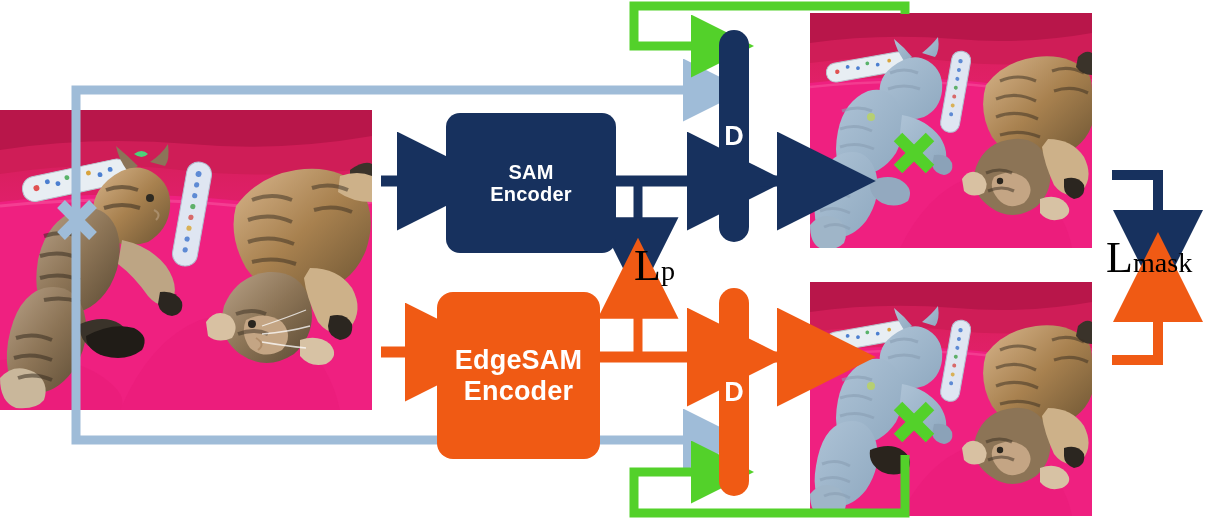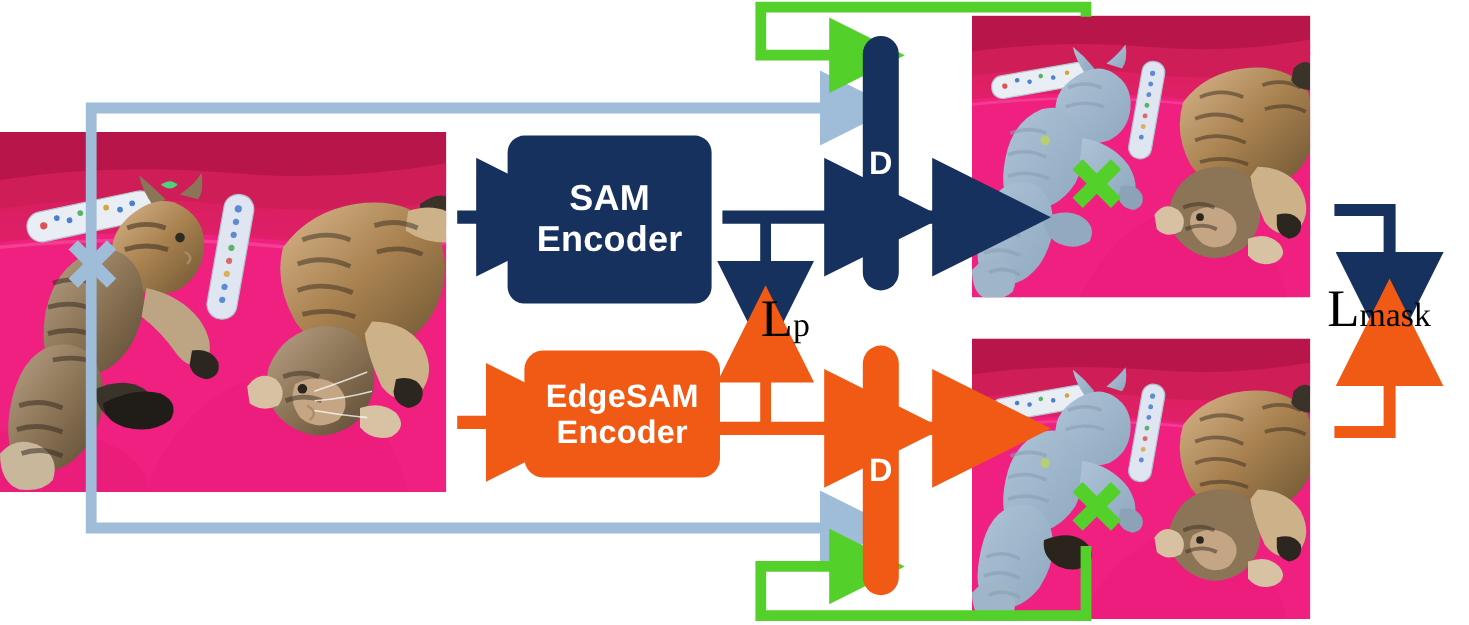--- a/index.html
+++ b/index.html
@@ -393,26 +393,26 @@
 
     <g>
       <path d="M1112 175 L1158 175 L1158 222" fill="none" stroke="#17315e" stroke-width="10" stroke-linejoin="miter" marker-end="url(#navyHead)"></path>
     </g>
 
     <g>
       <path d="M1112 360 L1158 360 L1158 310" fill="none" stroke="#f05a14" stroke-width="10" stroke-linejoin="miter" marker-end="url(#orangeHead)"></path>
     </g>
   </svg>
 
-  <div class="boxlabel" id="sam-encoder" style="left:423px;top:113px;width:170px;height:140px;background:#17315e;border-radius:14px;font-size:30px;">
+  <div class="boxlabel" id="sam-encoder" style="left:446px;top:113px;width:170px;height:140px;background:#17315e;border-radius:14px;font-size:20px;">
     <span>SAM</span>
     <span>Encoder</span>
   </div>
 
-  <div class="boxlabel" id="edgesam-encoder" style="left:437px;top:292px;width:163px;height:106px;background:#f05a14;border-radius:16px;font-size:27px;">
+  <div class="boxlabel" id="edgesam-encoder" style="left:437px;top:292px;width:163px;height:167px;background:#f05a14;border-radius:16px;font-size:27px;">
     <span>EdgeSAM</span>
     <span>Encoder</span>
   </div>
 
   <div class="pill-letter" id="decoder-top" style="left:719px;top:30px;width:30px;height:212px;background:#17315e;border-radius:15px;font-size:27px;">
     <span>D</span>
   </div>
 
   <div class="pill-letter" id="decoder-bottom" style="left:719px;top:288px;width:30px;height:208px;background:#f05a14;border-radius:15px;font-size:27px;">
     <span>D</span>

